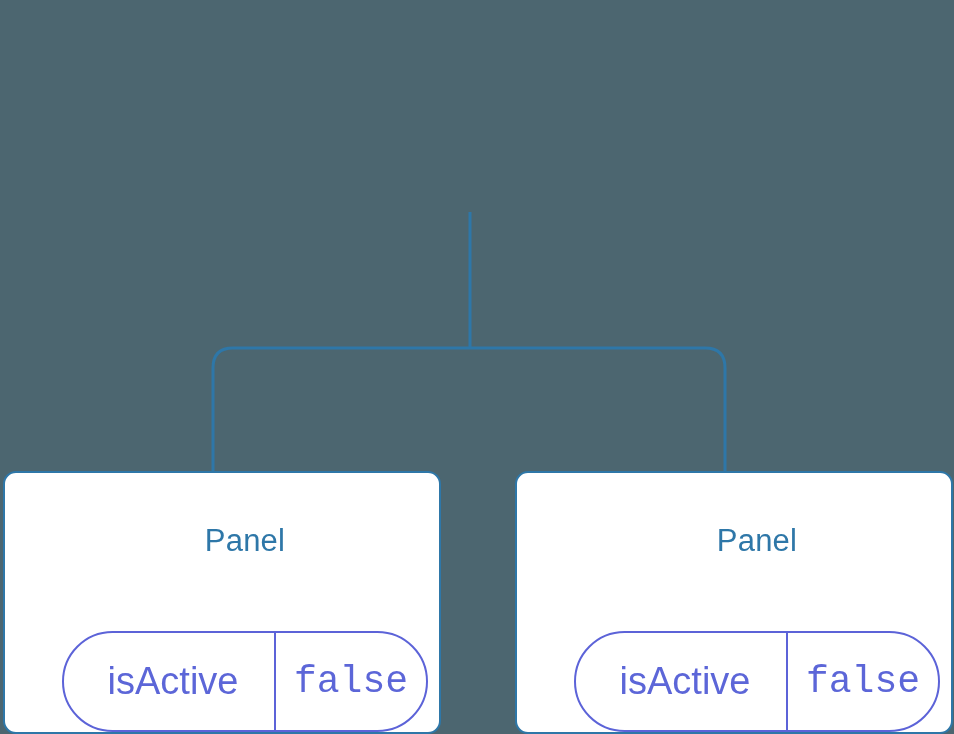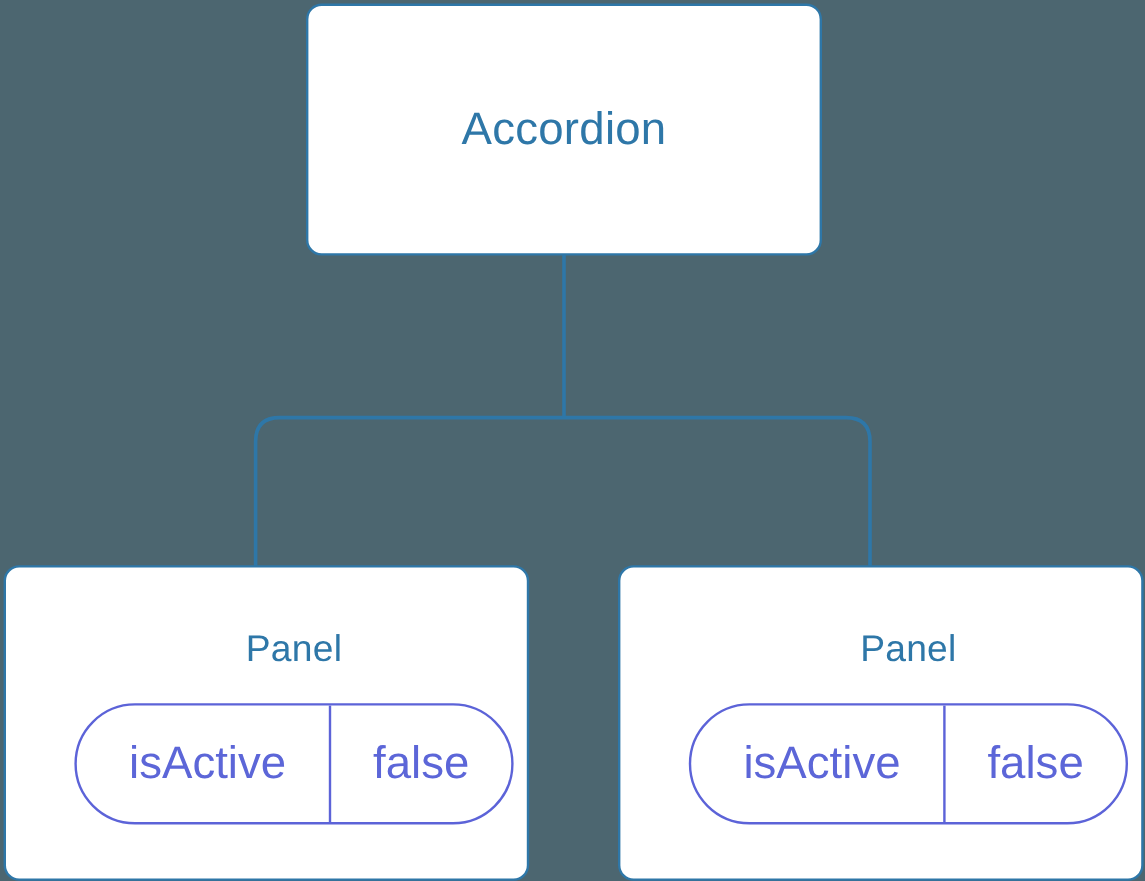--- a/index.html
+++ b/index.html
@@ -62,21 +62,21 @@
   #node-accordion .node-title {
     font-size: 38px;
     line-height: 1;
   }
 
   
   .panel-card {
     top: 471px;
     width: 438px;
     height: 263px;
-    justify-content: flex-start;
+    justify-content: space-between;
     padding-left: 46px;
   }
   #node-panel-0 { left: 3px; }
   #node-panel-1 { left: 515px; }
 
   .panel-card .node-title {
     font-size: 31px;
     line-height: 1;
     margin-top: 52px;
   }
@@ -106,36 +106,34 @@
   }
 
   .pill-key {
     width: 212px;
     border-right: 2px solid #5c63d8;
     padding-left: 8px;
   }
 
   .pill-value {
     flex: 1;
+    font-family: Liberation Mono, monospace;
   }
 </style>
 </head>
 <body>
 
 <div id="tree-canvas">
 
   <svg id="connectors" viewBox="0 0 954 734" width="954" height="734" fill="none" xmlns="http://www.w3.org/2000/svg" aria-hidden="true">
     <path d="M470 212 L470 348" stroke="#2e77a8" stroke-width="3" stroke-linecap="butt"></path>
     <path d="M470 348 L233 348 Q213 348 213 368 L213 473" stroke="#2e77a8" stroke-width="3" stroke-linecap="butt"></path>
     <path d="M470 348 L705 348 Q725 348 725 368 L725 473" stroke="#2e77a8" stroke-width="3" stroke-linecap="butt"></path>
   </svg>
 
-  <div class="node-card" id="node-accordion">
-    <div class="node-title">Accordion</div>
-  </div>
 
   <div class="node-card panel-card" id="node-panel-0">
     <div class="node-title">Panel</div>
     <div class="state-pill">
       <div class="pill-key">isActive</div>
       <div class="pill-value">false</div>
     </div>
   </div>
 
   <div class="node-card panel-card" id="node-panel-1">

